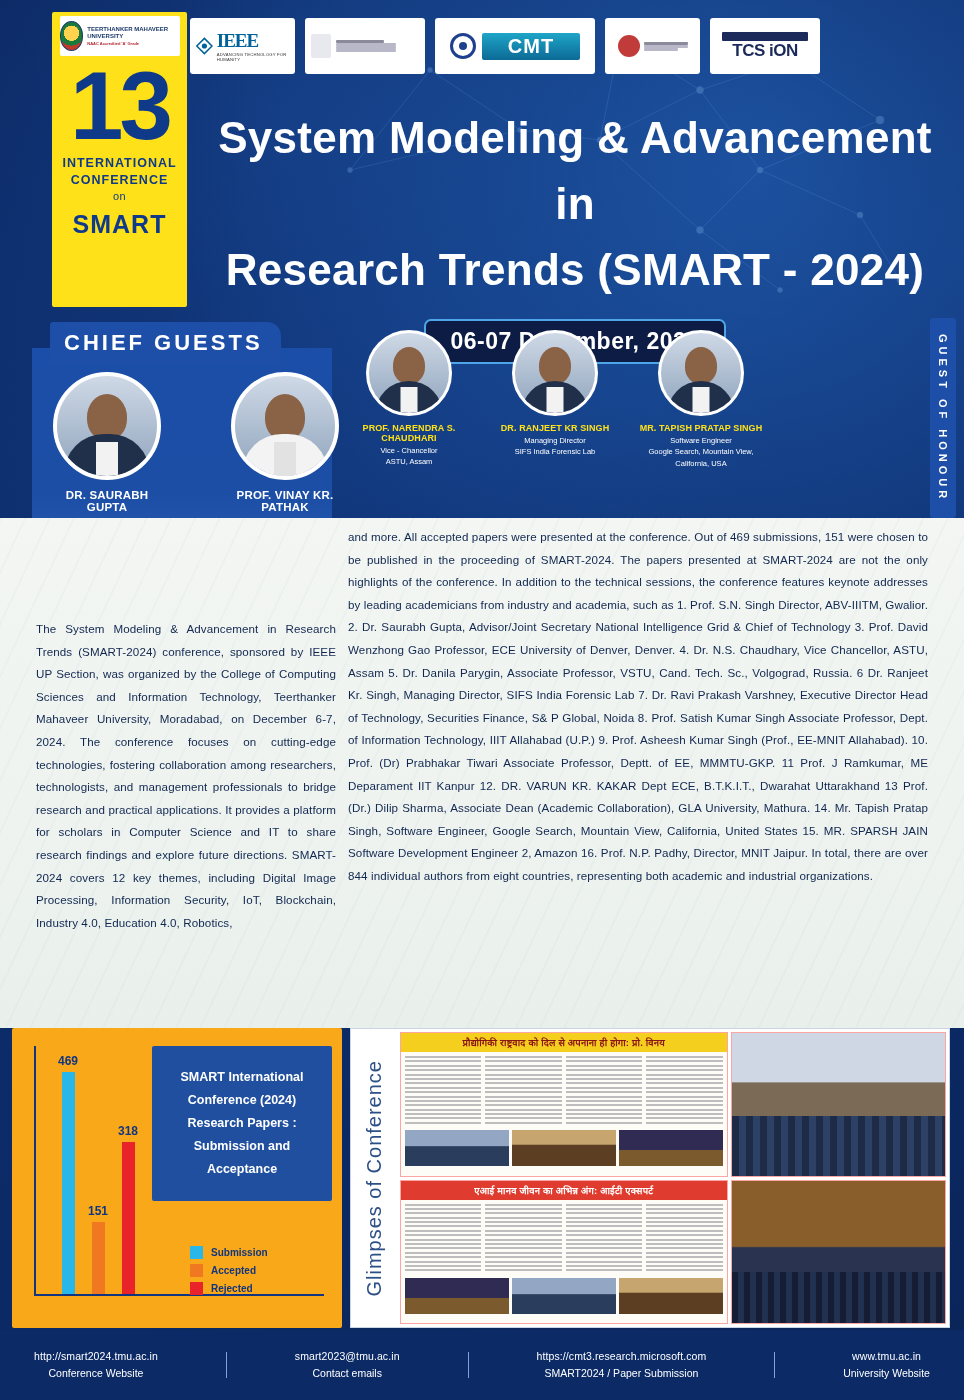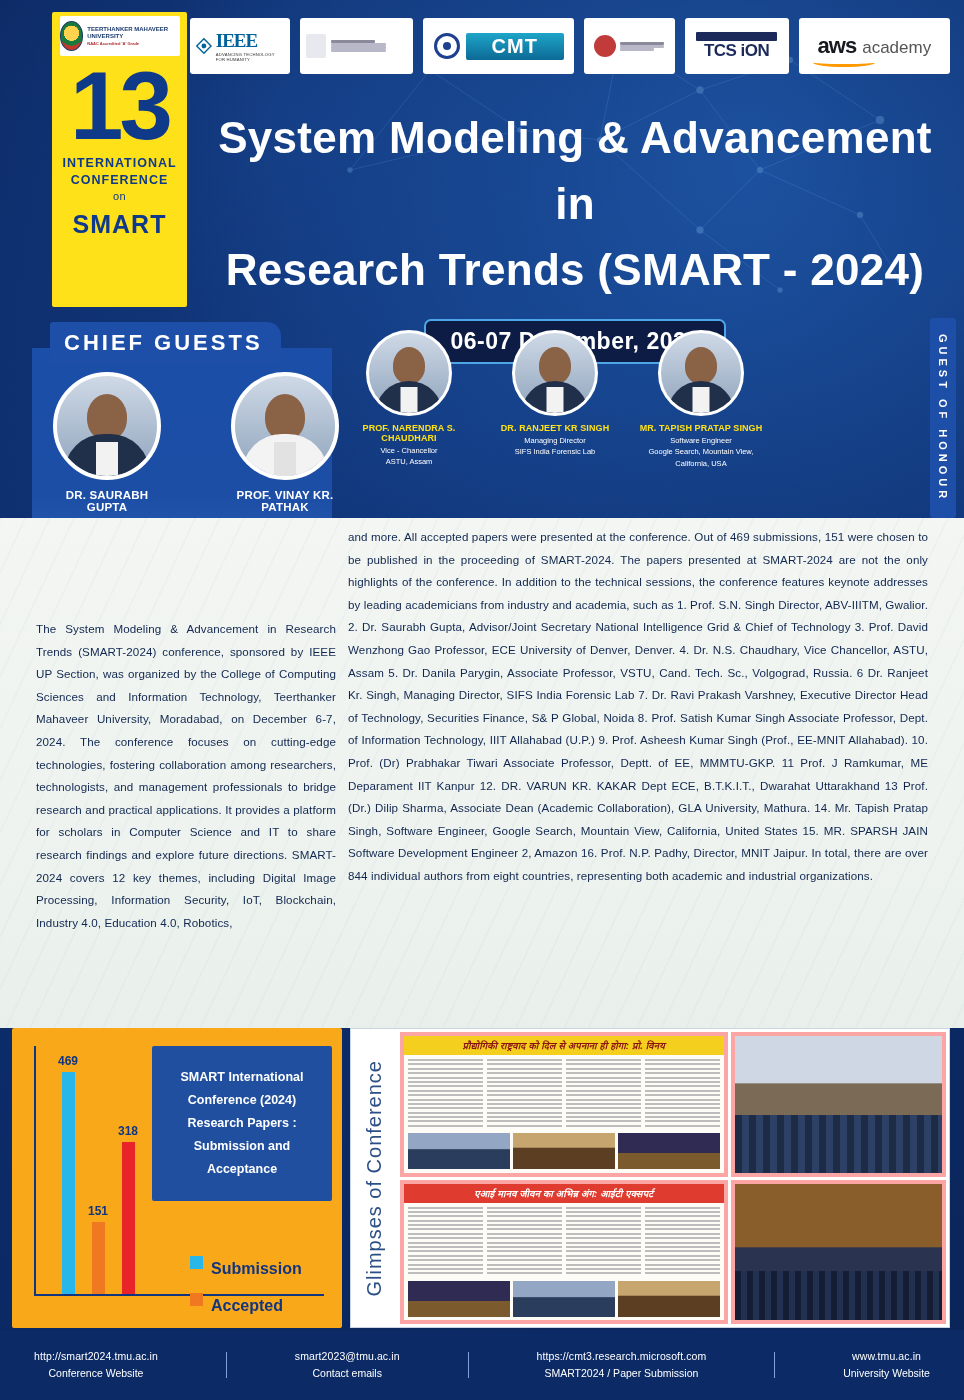--- a/index.html
+++ b/index.html
@@ -211,21 +211,21 @@
     position: absolute; left: 140px; top: 18px; width: 180px; height: 155px;
     background: #1f4f9e; border-radius: 2px;
     display: flex; align-items: center; justify-content: center; padding: 6px;
   }
   .legend-title {
     color: #ffffff; font-weight: bold; font-size: 12.5px; line-height: 1.85; text-align: center;
   }
   .legend-items { position: absolute; left: 178px; top: 218px; }
   .legend-row { display: flex; align-items: center; gap: 8px; margin-bottom: 5px; }
   .legend-swatch { width: 13px; height: 13px; }
-  .legend-text { font-size: 16px; color: #12357f; font-weight: bold; margin-top: 14px; }
+  .legend-text { font-size: 10px; color: #12357f; font-weight: bold; }
 
   
   .glimpse-wrap {
     position: absolute; left: 350px; top: 1028px; width: 600px; height: 300px;
     background: #ffffff; border: 1px solid #c9d4e4;
     display: flex;
   }
   .glimpse-title {
     width: 46px; background: #ffffff;
     display: flex; align-items: center; justify-content: center;
@@ -234,22 +234,21 @@
     writing-mode: vertical-rl; transform: rotate(180deg);
     font-size: 20px; color: #2c4f86; letter-spacing: 1px;
   }
   .glimpse-grid {
     flex: 1; display: grid;
     grid-template-columns: 1.52fr 1fr; grid-template-rows: 1fr 1fr;
     gap: 3px; padding: 3px;
   }
   .news {
     background: #fdfcf6; position: relative; overflow: hidden;
-    border: 4px solid #fca5a5;
-    font-style: italic;
+    border: 1px solid #fca5a5;
   }
   .news-head {
     background: #f5cf1e; color: #8b1414; font-weight: bold;
     font-size: 9.5px; text-align: center; padding: 3px 2px; letter-spacing: .2px;
   }
   .news-head.alt { background: #e03b2f; color: #ffffff; }
   .news-cols {
     display: grid; grid-template-columns: repeat(4, 1fr); gap: 4px; padding: 4px;
   }
   .news-col div { height: 2px; background: #bdbdbd; margin-bottom: 2.4px; }
@@ -354,27 +353,20 @@
           <div class="ministry-line dark" style="width:44px;"></div>
           <div class="ministry-line" style="width:44px;"></div>
           <div class="ministry-line" style="width:34px;"></div>
         </div>
       </div>
     </div>
     <div class="logo-box logo-tcs">
       <div class="tcs-top"></div>
       <div class="tcs-ion">TCS iON</div>
     </div>
-    <div class="logo-box logo-aws">
-      <div style="display:flex;align-items:baseline;">
-        <span class="aws-word">aws</span>
-        <span class="aws-academy">academy</span>
-      </div>
-      <div class="aws-swoosh"></div>
-    </div>
   </div>
 
   <div class="badge13">
     <div class="tmu-logo">
       <div class="tmu-emblem"></div>
       <div>
         <div class="tmu-text">TEERTHANKER MAHAVEER UNIVERSITY</div>
         <div class="tmu-sub">NAAC Accredited 'A' Grade</div>
       </div>
     </div>

